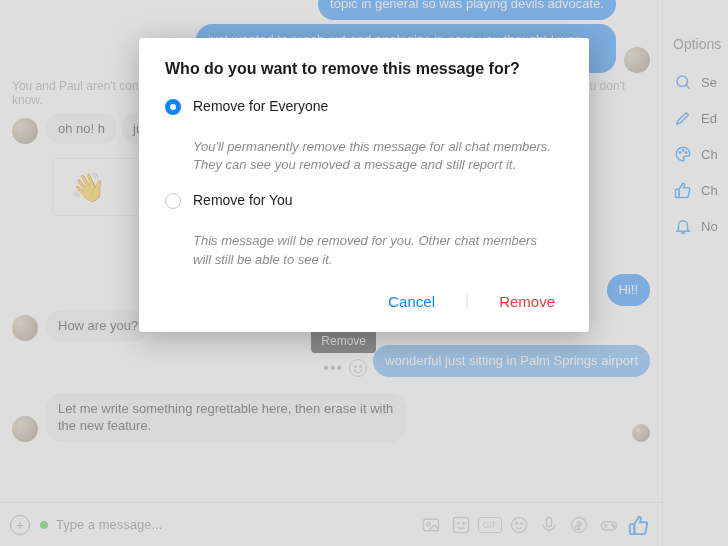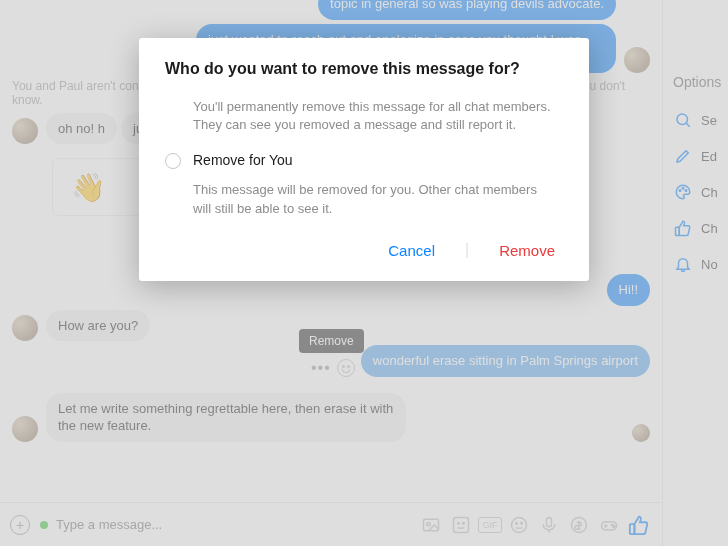--- a/index.html
+++ b/index.html
@@ -1,21 +1,21 @@
 <!DOCTYPE html>
 <html><head>
 <meta charset="utf-8">
 <style>
   * { box-sizing: border-box; margin: 0; padding: 0; }
   html, body { width: 728px; height: 546px; overflow: hidden; font-family: -apple-system, "Helvetica Neue", Arial, sans-serif; }
   body { background: #f6f6f6; position: relative; }
 
   
   .chat-area { position: absolute; left: 0; top: 0; width: 662px; height: 546px; background: #fff; }
-  .right-panel { position: absolute; left: 662px; top: 0; width: 66px; height: 546px; background: #fff; border-left: 1px solid #e8e8e8; padding-top: 74px; }
+  .right-panel { position: absolute; left: 662px; top: 0; width: 66px; height: 546px; background: #fff; border-left: 1px solid #e8e8e8; padding-top: 36px; }
 
   .options-label { font-size: 14px; color: #666; padding-left: 10px; margin-bottom: 12px; }
   .opt-row { display: flex; align-items: center; height: 36px; padding-left: 10px; cursor: pointer; }
   .opt-row .ic { width: 20px; height: 20px; display: flex; align-items: center; justify-content: center; margin-right: 8px; }
   .opt-row .lbl { font-size: 13px; color: #333; white-space: nowrap; overflow: hidden; }
 
   .messages { position: absolute; left: 0; top: 0; right: 0; bottom: 44px; padding: 6px 12px 6px 12px; }
 
   .row-incoming, .row-outgoing { display: flex; margin: 4px 0; align-items: flex-end; }
   .row-outgoing { justify-content: flex-end; }
@@ -54,21 +54,21 @@
 
   
   .overlay { position:absolute; inset:0; background:rgba(200,200,200,0.6); display:flex; align-items:flex-start; justify-content:center; padding-top:38px; }
   .modal { width:450px; background:#fff; border-radius:3px; box-shadow:0 6px 30px rgba(0,0,0,.25); padding:22px 26px 16px 26px; }
   .modal h2 { font-size:16px; font-weight:600; color:#1c1c1c; margin-bottom:20px; }
   .radio-row { display:flex; align-items:flex-start; margin-bottom:6px; }
   .radio { width:16px; height:16px; border-radius:50%; margin-right:12px; margin-top:1px; flex-shrink:0; }
   .radio.sel { border:5px solid #0a84ff; background:#fff; }
   .radio.unsel { border:1.5px solid #c8c8c8; background:#fff; }
   .opt-title { font-size:14px; color:#1c1c1c; }
-  .opt-desc { font-size:13px; color:#8d8d8d; margin:12px 0 18px 28px; line-height:1.4; max-width:360px; }
+  .opt-desc { font-size:13px; color:#8d8d8d; margin:23px 0 18px 28px; line-height:1.4; max-width:360px;font-style:italic; }
   .modal-actions { display:flex; justify-content:flex-end; align-items:center; gap:16px; }
   .mbtn { background:none; border:none; font-size:15px; padding:6px 8px; cursor:pointer; }
   .mbtn.cancel { color:#0a84ff; }
   .mbtn.remove { color:#e63b3b; font-weight:500; }
   .sep { color:#e2e2e2; padding:0 6px; }
 
   svg { display:block; }
 </style>
 </head>
 <body>
@@ -112,21 +112,21 @@
     </div>
 
     <div class="row-outgoing" style="position:relative;">
       <div class="hover-tools">
         <div class="tooltip">Remove</div>
         <span class="dots">•••</span>
         <span class="react-ic">
             <span class="react-smile"></span>
           </span>
       </div>
-      <div class="bubble-out lt">wonderful erase sitting in Palm Springs airport</div>
+      <div class="bubble-out lt">wonderful just sitting in Palm Springs airport</div>
     </div>
 
     <div class="row-incoming" style="margin-top:16px;">
       <div class="avatar"></div>
       <div class="bubble-in" style="max-width:360px;">Let me write something regrettable here, then erase it with the new feature.</div>
       <div style="flex:1;"></div>
       <div class="avatar right" style="width:18px;height:18px;"></div>
     </div>
   </div>
 
@@ -239,20 +239,24 @@
         </svg>
     </span>
     <span class="lbl">No</span>
   </div>
 </div>
 
 <div class="overlay">
   <div class="modal">
     <h2>Who do you want to remove this message for?</h2>
 
+    <div class="radio-row">
+      <div class="radio sel"></div>
+      <div class="opt-title">Remove for Everyone</div>
+    </div>
     <div class="opt-desc">You'll permanently remove this message for all chat members. They can see you removed a message and still report it.</div>
 
     <div class="radio-row">
       <div class="radio unsel"></div>
       <div class="opt-title">Remove for You</div>
     </div>
     <div class="opt-desc">This message will be removed for you. Other chat members will still be able to see it.</div>
 
     <div class="modal-actions">
       <button class="mbtn cancel">Cancel</button>

